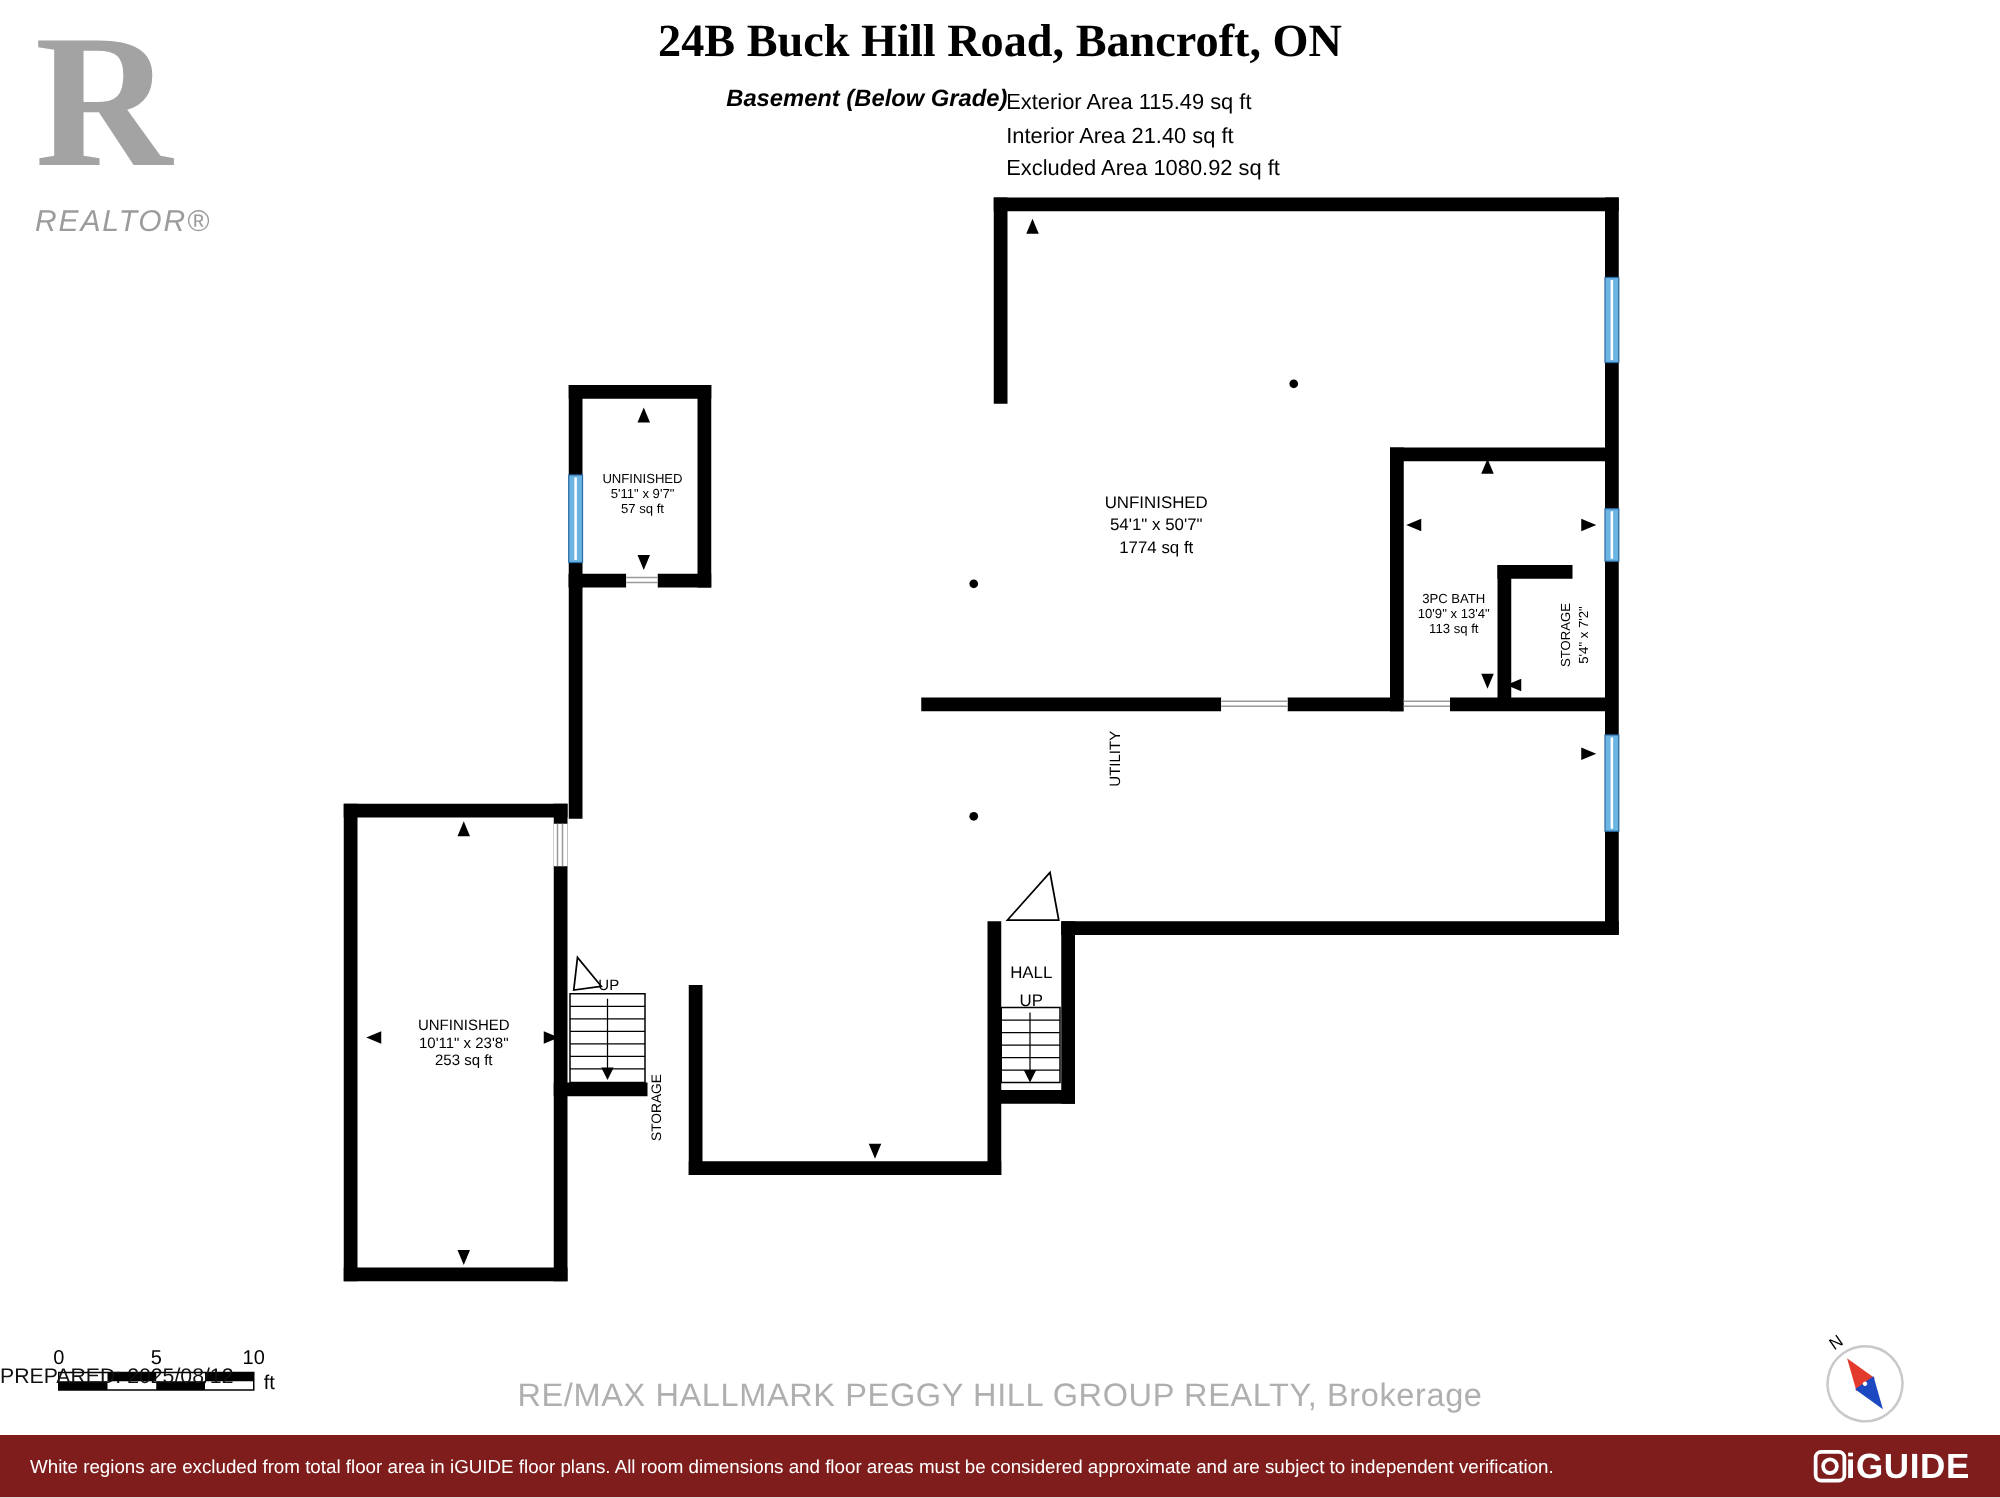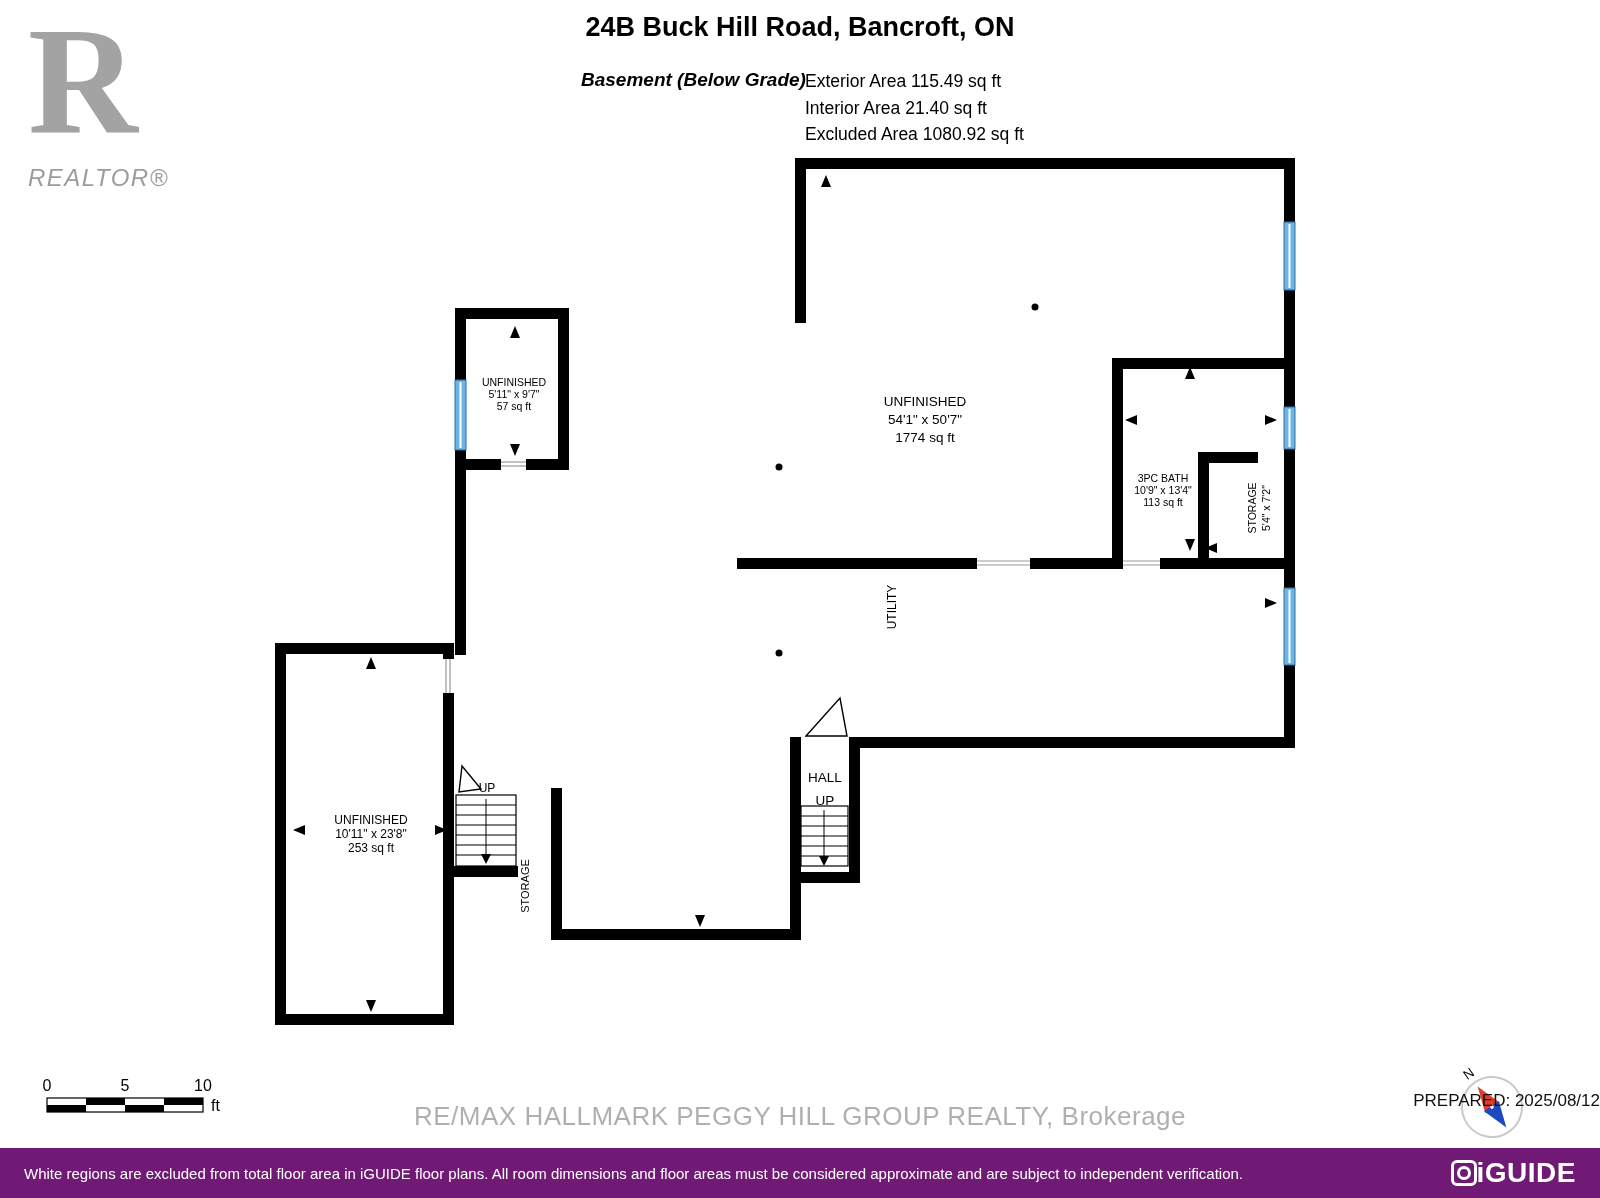--- a/index.html
+++ b/index.html
@@ -3,21 +3,21 @@
 <meta charset="utf-8">
 <style>
   html,body{margin:0;padding:0;background:#e8e8e8;}
   .page{position:relative;width:1600px;height:1198px;background:#fff;overflow:hidden;
         font-family:"Liberation Sans",sans-serif;color:#000;}
 
   
   .realtor{position:absolute;left:28px;top:2px;width:160px;}
   .realtor-r{font-family:"Liberation Serif",serif;font-weight:bold;font-size:152px;line-height:1.04;color:#a3a3a3;}
   .realtor-caption{font-size:24px;color:#9c9c9c;letter-spacing:1.5px;margin-top:4px;font-style:italic;}
-  .title{position:absolute;top:12px;left:0;right:0;text-align:center;font-size:27px;font-weight:bold;}
+  .title{position:absolute;top:12px;left:0;right:0;text-align:center;font-size:37px;font-weight:bold;font-family:Liberation Serif, serif;}
   .floor-label{position:absolute;top:69px;left:581px;font-size:19px;font-weight:bold;font-style:italic;}
   .areas{position:absolute;top:68px;left:805px;font-size:17.5px;line-height:26.5px;}
 
   
   .plan{position:absolute;left:0;top:0;width:1600px;height:1198px;}
   .plan text{fill:#000;}
   .w{fill:#000;}
   .win{fill:#6cb5e3;stroke:#2d6ea8;stroke-width:1;}
   .winl{stroke:#fff;stroke-width:2;}
   .sillbg{fill:#fff;}
@@ -30,24 +30,24 @@
   .dim{fill:#000;}
   .dot{fill:#000;}
   .labels text{text-anchor:middle;}
   .s10{font-size:10.5px;}
   .s11{font-size:11px;}
   .s12{font-size:12px;}
   .s13{font-size:13.5px;}
   .s16{font-size:16px;}
 
   
-  .prepared{position:absolute;top:1091px;left:0;right:0;text-align:right;font-size:17px;color:#111;}
+  .prepared{position:absolute;top:1091px;left:0;right:0;text-align:left;font-size:17px;color:#111;}
   .watermark{position:absolute;top:1101px;left:0;right:0;text-align:center;font-size:26px;
              color:rgba(95,95,95,.5);letter-spacing:.5px;white-space:nowrap;}
-  .footer{position:absolute;left:0;bottom:0;width:100%;height:50px;background:#701a75;
+  .footer{position:absolute;left:0;bottom:0;width:100%;height:50px;background:#7f1d1d;
           display:flex;align-items:center;justify-content:space-between;padding:0 24px;box-sizing:border-box;}
   .disclaimer{color:#fff;font-size:15px;}
   .brand{display:flex;align-items:center;flex:none;}
   .ig-icon{display:inline-block;width:20px;height:20px;border:3px solid #fff;border-radius:6px;position:relative;}
   .ig-icon::after{content:"";position:absolute;left:3px;top:3px;width:8px;height:8px;border:3px solid #fff;border-radius:50%;}
   .ig-text{color:#fff;font-size:28px;font-weight:bold;letter-spacing:.5px;}
 </style>
 </head>
 <body>
 

